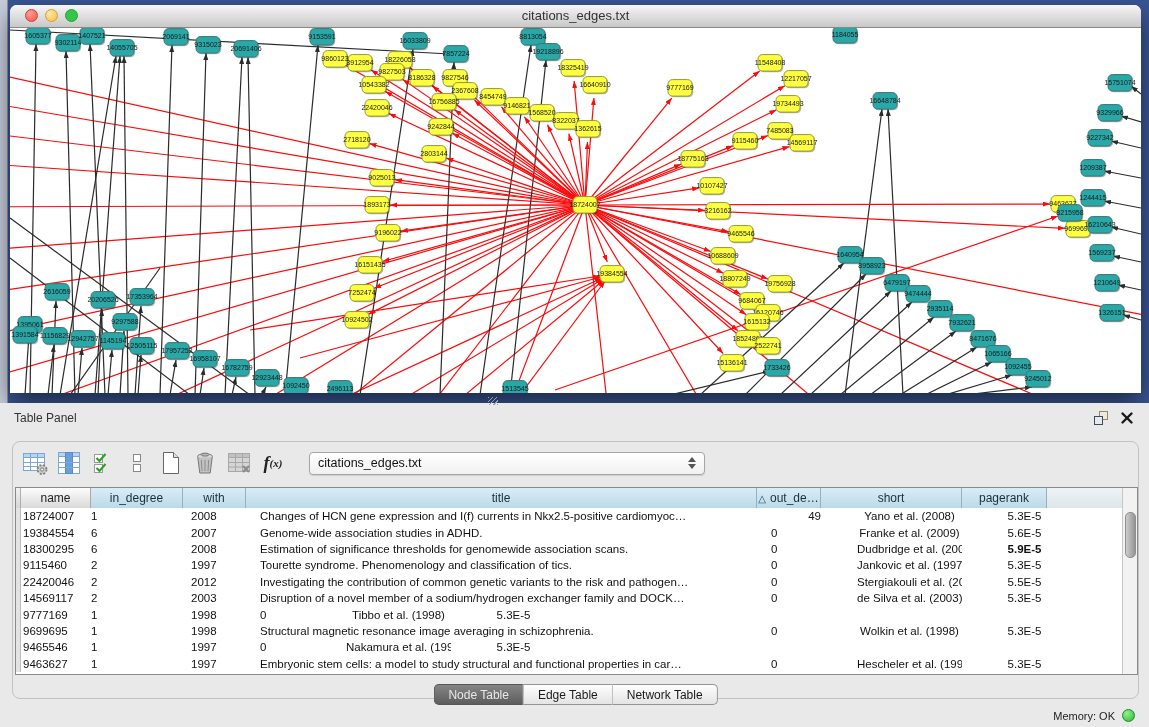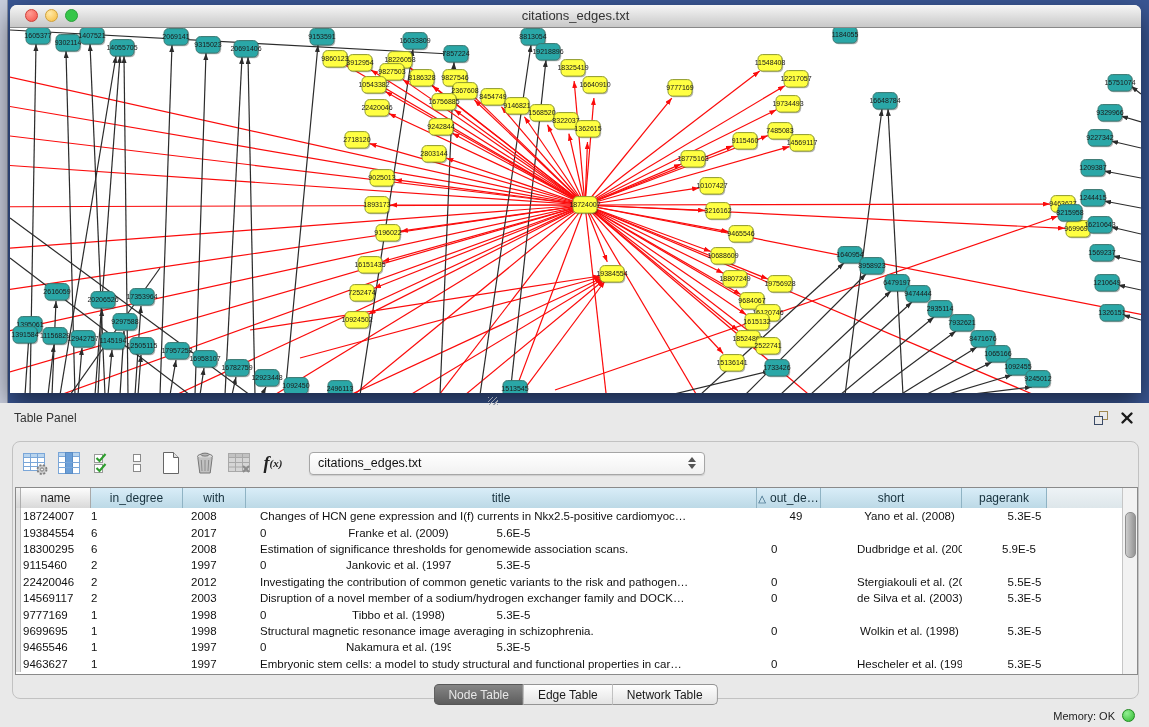--- a/index.html
+++ b/index.html
@@ -661,48 +661,50 @@
             </span>
             <span class="hfill"></span>
           </div>
         <div class="tbody" id="tbody">
             <div class="trow">
               <span class="rgutter"></span>
               <span class="tcell" style="width: 70px; text-align: left; padding-left: 2px;">18724007</span>
               <span class="tcell" style="width: 92px; text-align: left; padding-left: 0px;">1</span>
               <span class="tcell" style="width: 63px; text-align: left; padding-left: 8px;">2008</span>
               <span class="tcell" style="width: 511px; text-align: left; padding-left: 14px;">Changes of HCN gene expression and I(f) currents in Nkx2.5-positive cardiomyoc…</span>
-              <span class="tcell" style="width: 64px; text-align: center; padding-left: 14px;">49</span>
+              <span class="tcell" style="width: 64px; text-align: right; padding-left: 14px;">49</span>
               <span class="tcell" style="width: 141px; text-align: center; padding-left: 36px;">Yano et al. (2008)</span>
               <span class="tcell" style="width: 85px; text-align: center; padding-left: 40px;">5.3E-5</span>
             </div>
             <div class="trow">
               <span class="rgutter"></span>
               <span class="tcell" style="width: 70px; text-align: left; padding-left: 2px;">19384554</span>
               <span class="tcell" style="width: 92px; text-align: left; padding-left: 0px;">6</span>
-              <span class="tcell" style="width: 63px; text-align: left; padding-left: 8px;">2017</span>
+              <span class="tcell" style="width: 63px; text-align: left; padding-left: 8px;">2007</span>
+              <span class="tcell" style="width: 511px; text-align: left; padding-left: 14px;">Genome-wide association studies in ADHD.</span>
               <span class="tcell" style="width: 64px; text-align: left; padding-left: 14px;">0</span>
               <span class="tcell" style="width: 141px; text-align: center; padding-left: 36px;">Franke et al. (2009)</span>
               <span class="tcell" style="width: 85px; text-align: center; padding-left: 40px;">5.6E-5</span>
             </div>
             <div class="trow">
               <span class="rgutter"></span>
               <span class="tcell" style="width: 70px; text-align: left; padding-left: 2px;">18300295</span>
               <span class="tcell" style="width: 92px; text-align: left; padding-left: 0px;">6</span>
               <span class="tcell" style="width: 63px; text-align: left; padding-left: 8px;">2008</span>
               <span class="tcell" style="width: 511px; text-align: left; padding-left: 14px;">Estimation of significance thresholds for genomewide association scans.</span>
               <span class="tcell" style="width: 64px; text-align: left; padding-left: 14px;">0</span>
               <span class="tcell" style="width: 141px; text-align: center; padding-left: 36px;">Dudbridge et al. (2008)</span>
-              <span class="tcell" style="width: 85px; padding-left: 40px;">5.9E-5</span>
+              <span class="tcell" style="width: 85px; text-align: center; padding-left: 40px; font-weight: bold;">5.9E-5</span>
             </div>
             <div class="trow">
               <span class="rgutter"></span>
               <span class="tcell" style="width: 70px; text-align: left; padding-left: 2px;">9115460</span>
               <span class="tcell" style="width: 92px; text-align: left; padding-left: 0px;">2</span>
               <span class="tcell" style="width: 63px; text-align: left; padding-left: 8px;">1997</span>
+              <span class="tcell" style="width: 511px; text-align: left; padding-left: 14px;">Tourette syndrome. Phenomenology and classification of tics.</span>
               <span class="tcell" style="width: 64px; text-align: left; padding-left: 14px;">0</span>
               <span class="tcell" style="width: 141px; text-align: center; padding-left: 36px;">Jankovic et al. (1997)</span>
               <span class="tcell" style="width: 85px; text-align: center; padding-left: 40px;">5.3E-5</span>
             </div>
             <div class="trow">
               <span class="rgutter"></span>
               <span class="tcell" style="width: 70px; text-align: left; padding-left: 2px;">22420046</span>
               <span class="tcell" style="width: 92px; text-align: left; padding-left: 0px;">2</span>
               <span class="tcell" style="width: 63px; text-align: left; padding-left: 8px;">2012</span>
               <span class="tcell" style="width: 511px; text-align: left; padding-left: 14px;">Investigating the contribution of common genetic variants to the risk and pathogen…</span>

